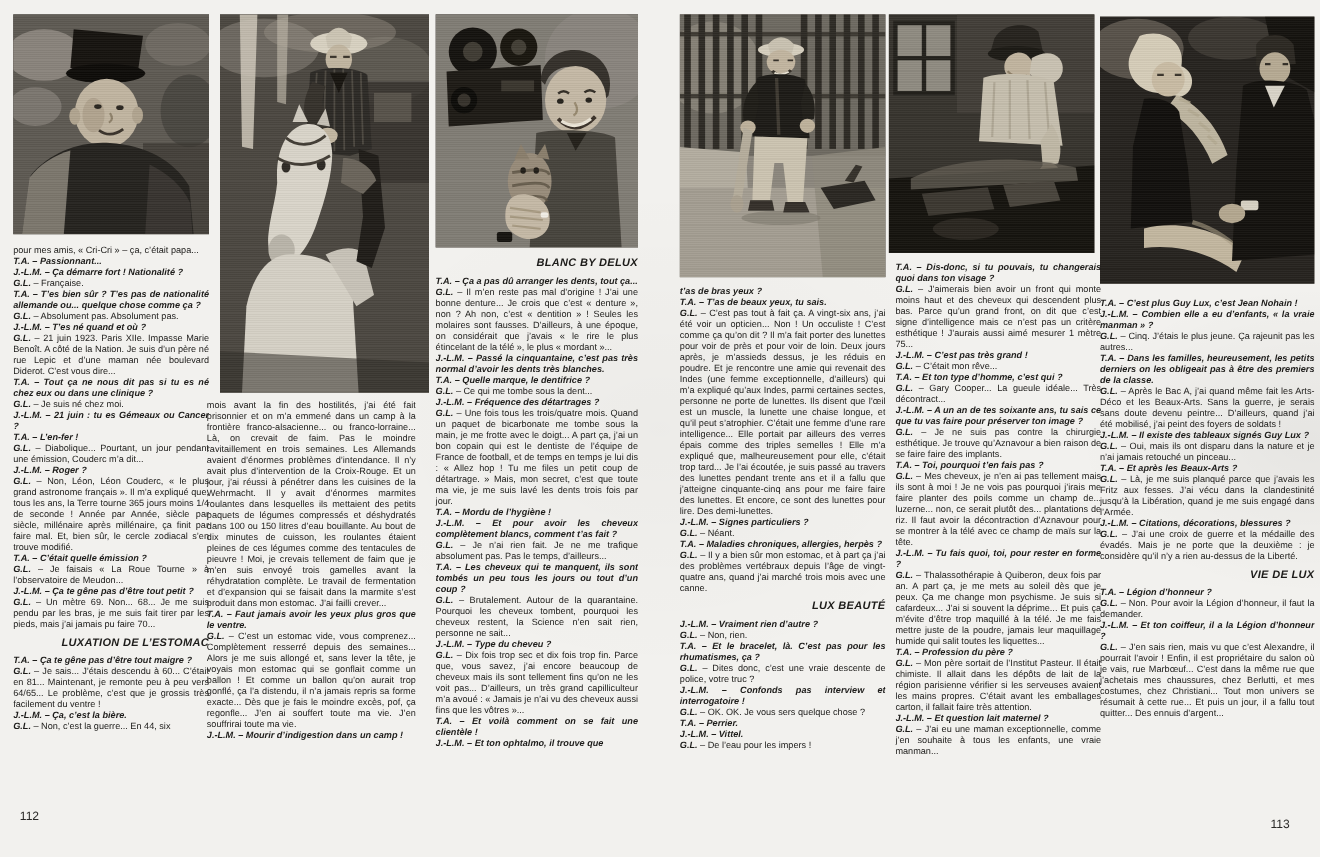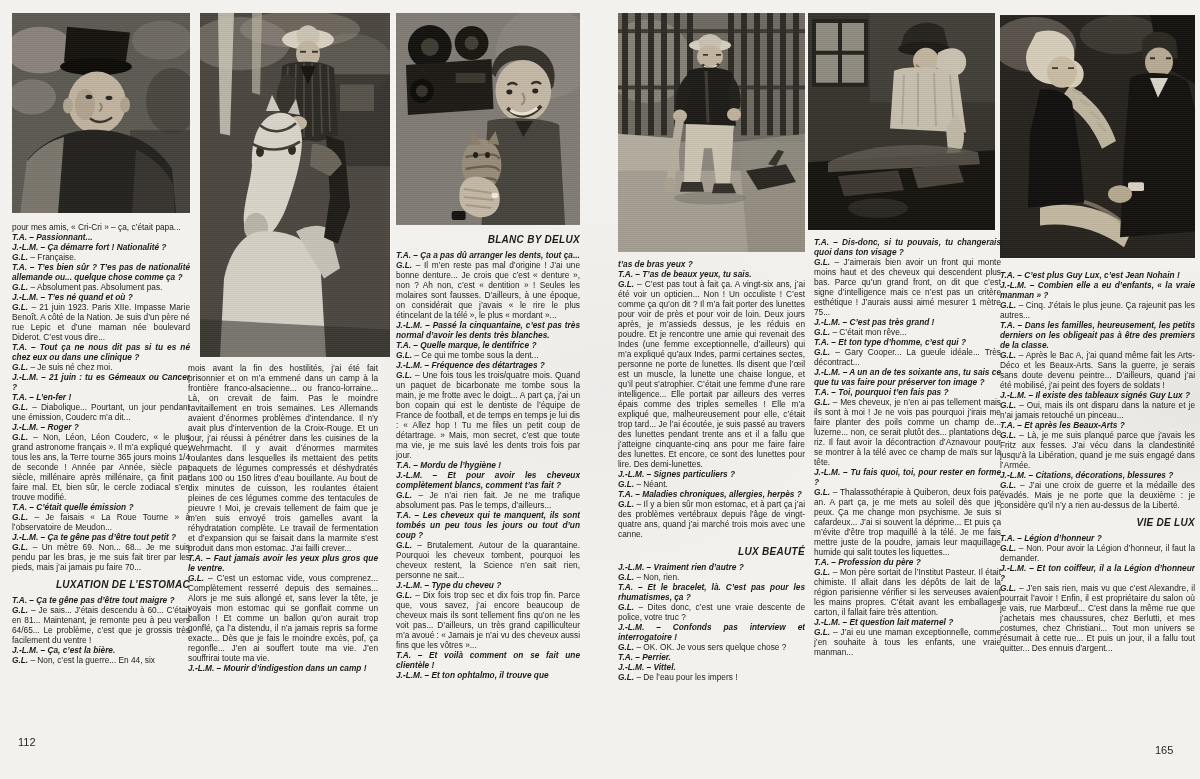--- a/index.html
+++ b/index.html
@@ -309,20 +309,21 @@
       <p class="dlg"><span class="spk">G.L. </span>– De l’eau pour les impers !</p>
     </div>
   <div class="col c5">
       <p class="dlg q"><span class="spk">T.A. </span>– Dis-donc, si tu pouvais, tu changerais quoi dans ton visage ?</p>
       <p class="dlg"><span class="spk">G.L. </span>– J’aimerais bien avoir un front qui monte moins haut et des cheveux qui descendent plus bas. Parce qu’un grand front, on dit que c’est signe d’intelligence mais ce n’est pas un critère esthétique ! J’aurais aussi aimé mesurer 1 mètre 75...</p>
       <p class="dlg q"><span class="spk">J.-L.M. </span>– C’est pas très grand !</p>
       <p class="dlg"><span class="spk">G.L. </span>– C’était mon rêve...</p>
       <p class="dlg q"><span class="spk">T.A. </span>– Et ton type d’homme, c’est qui ?</p>
       <p class="dlg"><span class="spk">G.L. </span>– Gary Cooper... La gueule idéale... Très décontract...</p>
       <p class="dlg q"><span class="spk">J.-L.M. </span>– A un an de tes soixante ans, tu sais ce que tu vas faire pour préserver ton image ?</p>
+      <p class="dlg"><span class="spk">G.L. </span>– Je ne suis pas contre la chirurgie esthétique. Je trouve qu’Aznavour a bien raison de se faire faire des implants.</p>
       <p class="dlg q"><span class="spk">T.A. </span>– Toi, pourquoi t’en fais pas ?</p>
       <p class="dlg"><span class="spk">G.L. </span>– Mes cheveux, je n’en ai pas tellement mais ils sont à moi ! Je ne vois pas pourquoi j’irais me faire planter des poils comme un champ de... luzerne... non, ce serait plutôt des... plantations de riz. Il faut avoir la décontraction d’Aznavour pour se montrer à la télé avec ce champ de maïs sur la tête.</p>
       <p class="dlg q"><span class="spk">J.-L.M. </span>– Tu fais quoi, toi, pour rester en forme ?</p>
       <p class="dlg"><span class="spk">G.L. </span>– Thalassothérapie à Quiberon, deux fois par an. A part ça, je me mets au soleil dès que je peux. Ça me change mon psychisme. Je suis si cafardeux... J’ai si souvent la déprime... Et puis ça m’évite d’être trop maquillé à la télé. Je me fais mettre juste de la poudre, jamais leur maquillage humide qui salit toutes les liquettes...</p>
       <p class="dlg q"><span class="spk">T.A. </span>– Profession du père ?</p>
       <p class="dlg"><span class="spk">G.L. </span>– Mon père sortait de l’Institut Pasteur. Il était chimiste. Il allait dans les dépôts de lait de la région parisienne vérifier si les serveuses avaient les mains propres. C’était avant les emballages carton, il fallait faire très attention.</p>
       <p class="dlg q"><span class="spk">J.-L.M. </span>– Et question lait maternel ?</p>
       <p class="dlg"><span class="spk">G.L. </span>– J’ai eu une maman exceptionnelle, comme j’en souhaite à tous les enfants, une vraie manman...</p>
     </div>
   <div class="col c6">
@@ -338,14 +339,14 @@
       <p class="dlg q"><span class="spk">J.-L.M. </span>– Citations, décorations, blessures ?</p>
       <p class="dlg"><span class="spk">G.L. </span>– J’ai une croix de guerre et la médaille des évadés. Mais je ne porte que la deuxième : je considère qu’il n’y a rien au-dessus de la Liberté.</p>
       <div class="hdr">VIE DE LUX</div>
       <p class="dlg q"><span class="spk">T.A. </span>– Légion d’honneur ?</p>
       <p class="dlg"><span class="spk">G.L. </span>– Non. Pour avoir la Légion d’honneur, il faut la demander.</p>
       <p class="dlg q"><span class="spk">J.-L.M. </span>– Et ton coiffeur, il a la Légion d’honneur ?</p>
       <p class="dlg"><span class="spk">G.L. </span>– J’en sais rien, mais vu que c’est Alexandre, il pourrait l’avoir ! Enfin, il est propriétaire du salon où je vais, rue Marbœuf... C’est dans la même rue que j’achetais mes chaussures, chez Berlutti, et mes costumes, chez Christiani... Tout mon univers se résumait à cette rue... Et puis un jour, il a fallu tout quitter... Des ennuis d’argent...</p>
     </div>
 
   <span class="pgnum n-left">112</span>
-  <span class="pgnum n-right">165</span>
+  <span class="pgnum n-right">113</span>
 </div>
 
 </body></html>

